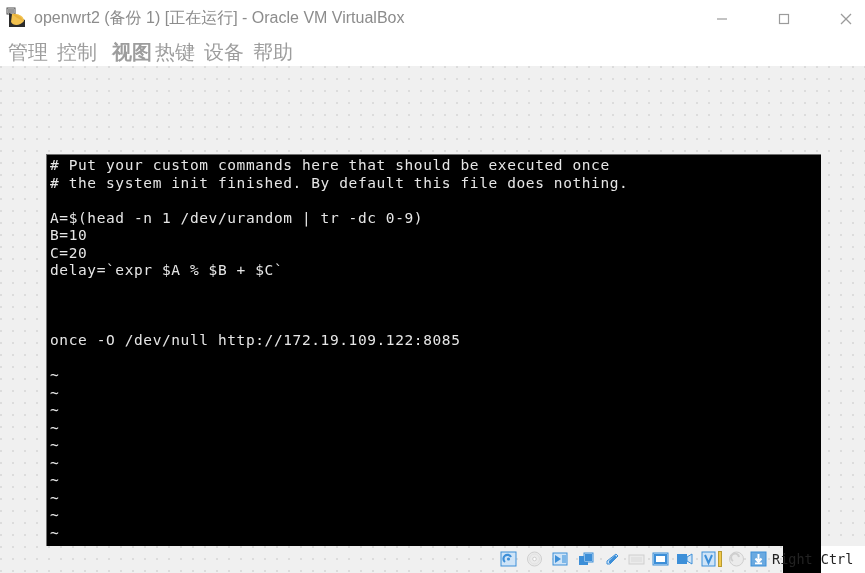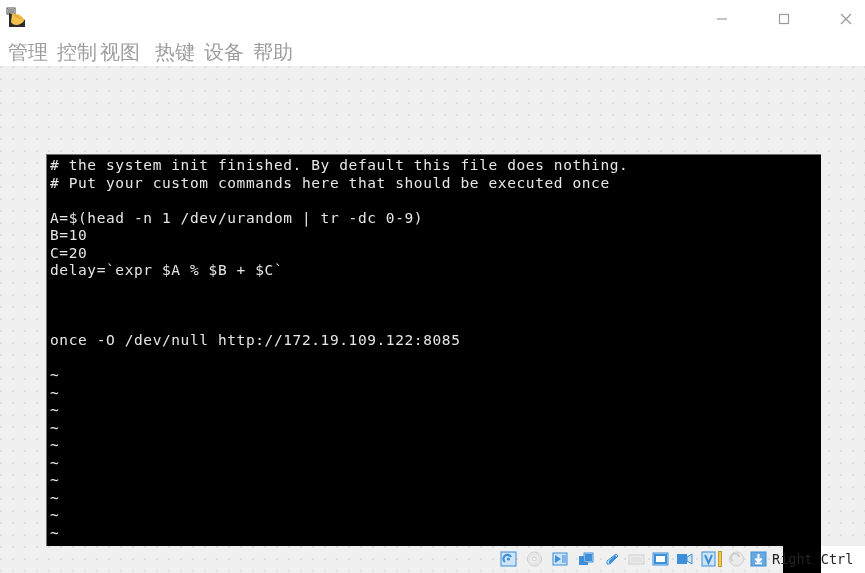--- a/index.html
+++ b/index.html
@@ -156,20 +156,21 @@
     <div id="app-icon">
       <svg width="22" height="22" viewBox="0 0 22 22">
         <rect x="1" y="1" width="8" height="6" fill="#ffffff" stroke="#4a4a4a" stroke-width="1"></rect>
         <rect x="2" y="2" width="6" height="4" fill="#9a9a9a"></rect>
         <path d="M3 6 L3 20 L19 20 L19 13 Z" fill="#2b2b2b"></path>
         <path d="M6 7 C12 6, 18 9, 18 14 C14 19, 7 19, 5 15 Z" fill="#f2c14e"></path>
         <path d="M6 7 C11 7, 16 10, 17 14 C13 12, 9 10, 6 7 Z" fill="#e8b13a"></path>
       </svg>
     </div>
 
+    <div id="title-text">openwrt2 (备份 1) [正在运行] - Oracle VM VirtualBox</div>
 
     <div class="winbtn" id="btn-min">
       <svg width="12" height="12" viewBox="0 0 12 12">
         <line x1="1" y1="6" x2="11" y2="6" stroke="#9b9b9b" stroke-width="1.2"></line>
       </svg>
     </div>
     <div class="winbtn" id="btn-max">
       <svg width="12" height="12" viewBox="0 0 12 12">
         <rect x="1.5" y="1.5" width="9" height="9" fill="none" stroke="#9b9b9b" stroke-width="1.2"></rect>
       </svg>
@@ -178,31 +179,31 @@
       <svg width="14" height="14" viewBox="0 0 14 14">
         <line x1="2" y1="2" x2="12" y2="12" stroke="#9b9b9b" stroke-width="1.2"></line>
         <line x1="12" y1="2" x2="2" y2="12" stroke="#9b9b9b" stroke-width="1.2"></line>
       </svg>
     </div>
   </div>
 
   <div id="menubar">
       <div class="menu-item" style="left: 8px;">管理</div>
       <div class="menu-item" style="left: 57px;">控制</div>
-      <div class="menu-item" style="left: 100px;">视图</div>
+      <div class="menu-item" style="left: 112px; font-weight: bold;">视图</div>
       <div class="menu-item" style="left: 155px;">热键</div>
       <div class="menu-item" style="left: 204px;">设备</div>
       <div class="menu-item" style="left: 253px;">帮助</div>
     </div>
 
   <div id="vm-area">
     <div id="terminal">
       <div id="term-lines">
+          <div class="tline"># Put your custom commands here that should be executed once</div>
           <div class="tline"># the system init finished. By default this file does nothing.</div>
-          <div class="tline"># Put your custom commands here that should be executed once</div>
           <div class="tline">&nbsp;</div>
           <div class="tline">A=$(head -n 1 /dev/urandom | tr -dc 0-9)</div>
           <div class="tline">B=10</div>
           <div class="tline">C=20</div>
           <div class="tline">delay=`expr $A % $B + $C`</div>
           <div class="tline">&nbsp;</div>
           <div class="tline">&nbsp;</div>
           <div class="tline">&nbsp;</div>
           <div class="tline">once -O /dev/null http://172.19.109.122:8085</div>
           <div class="tline">&nbsp;</div>

